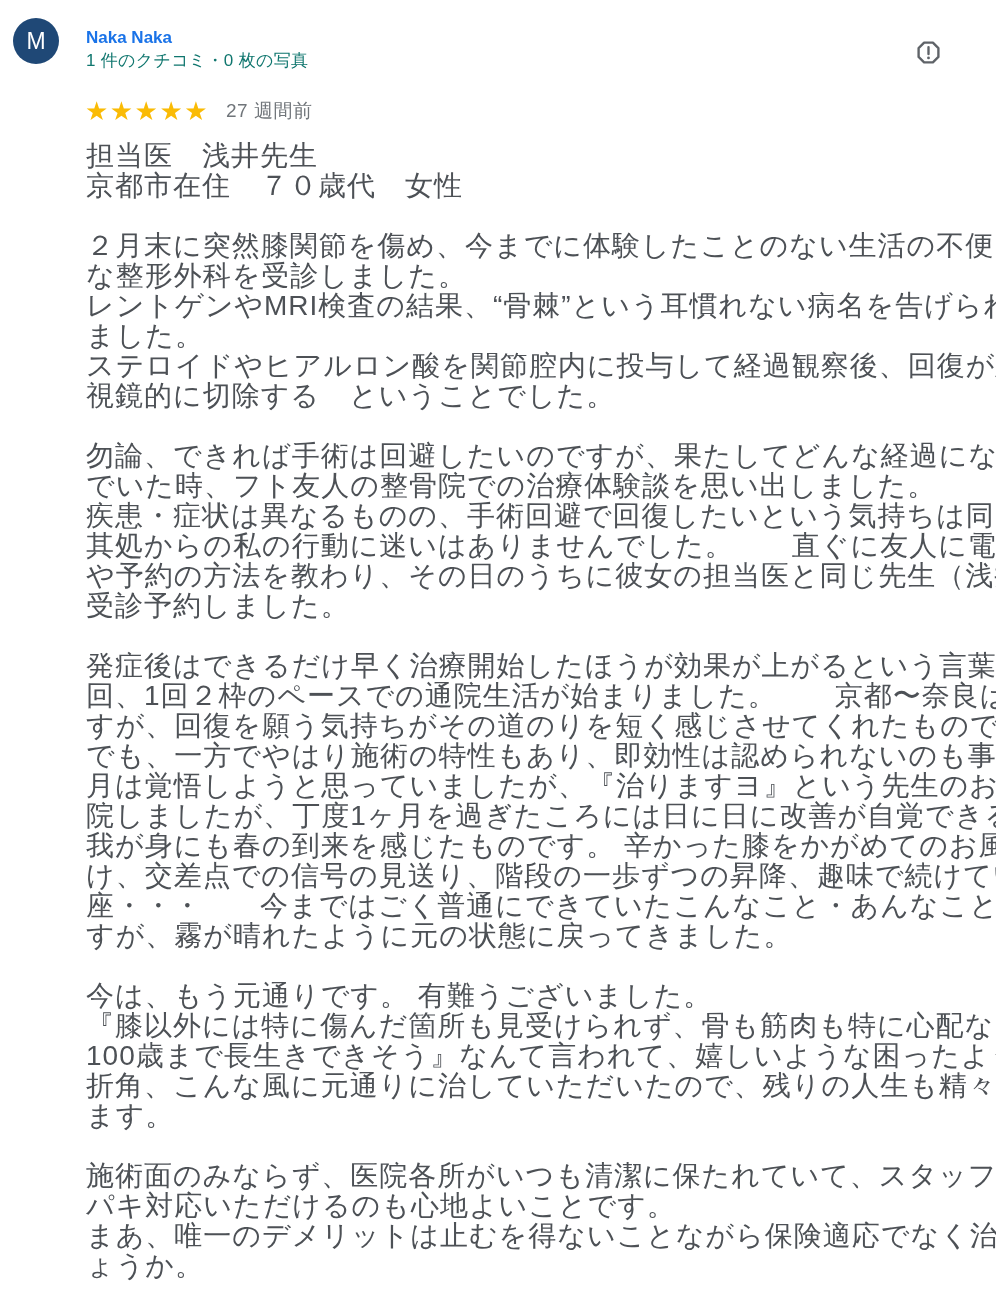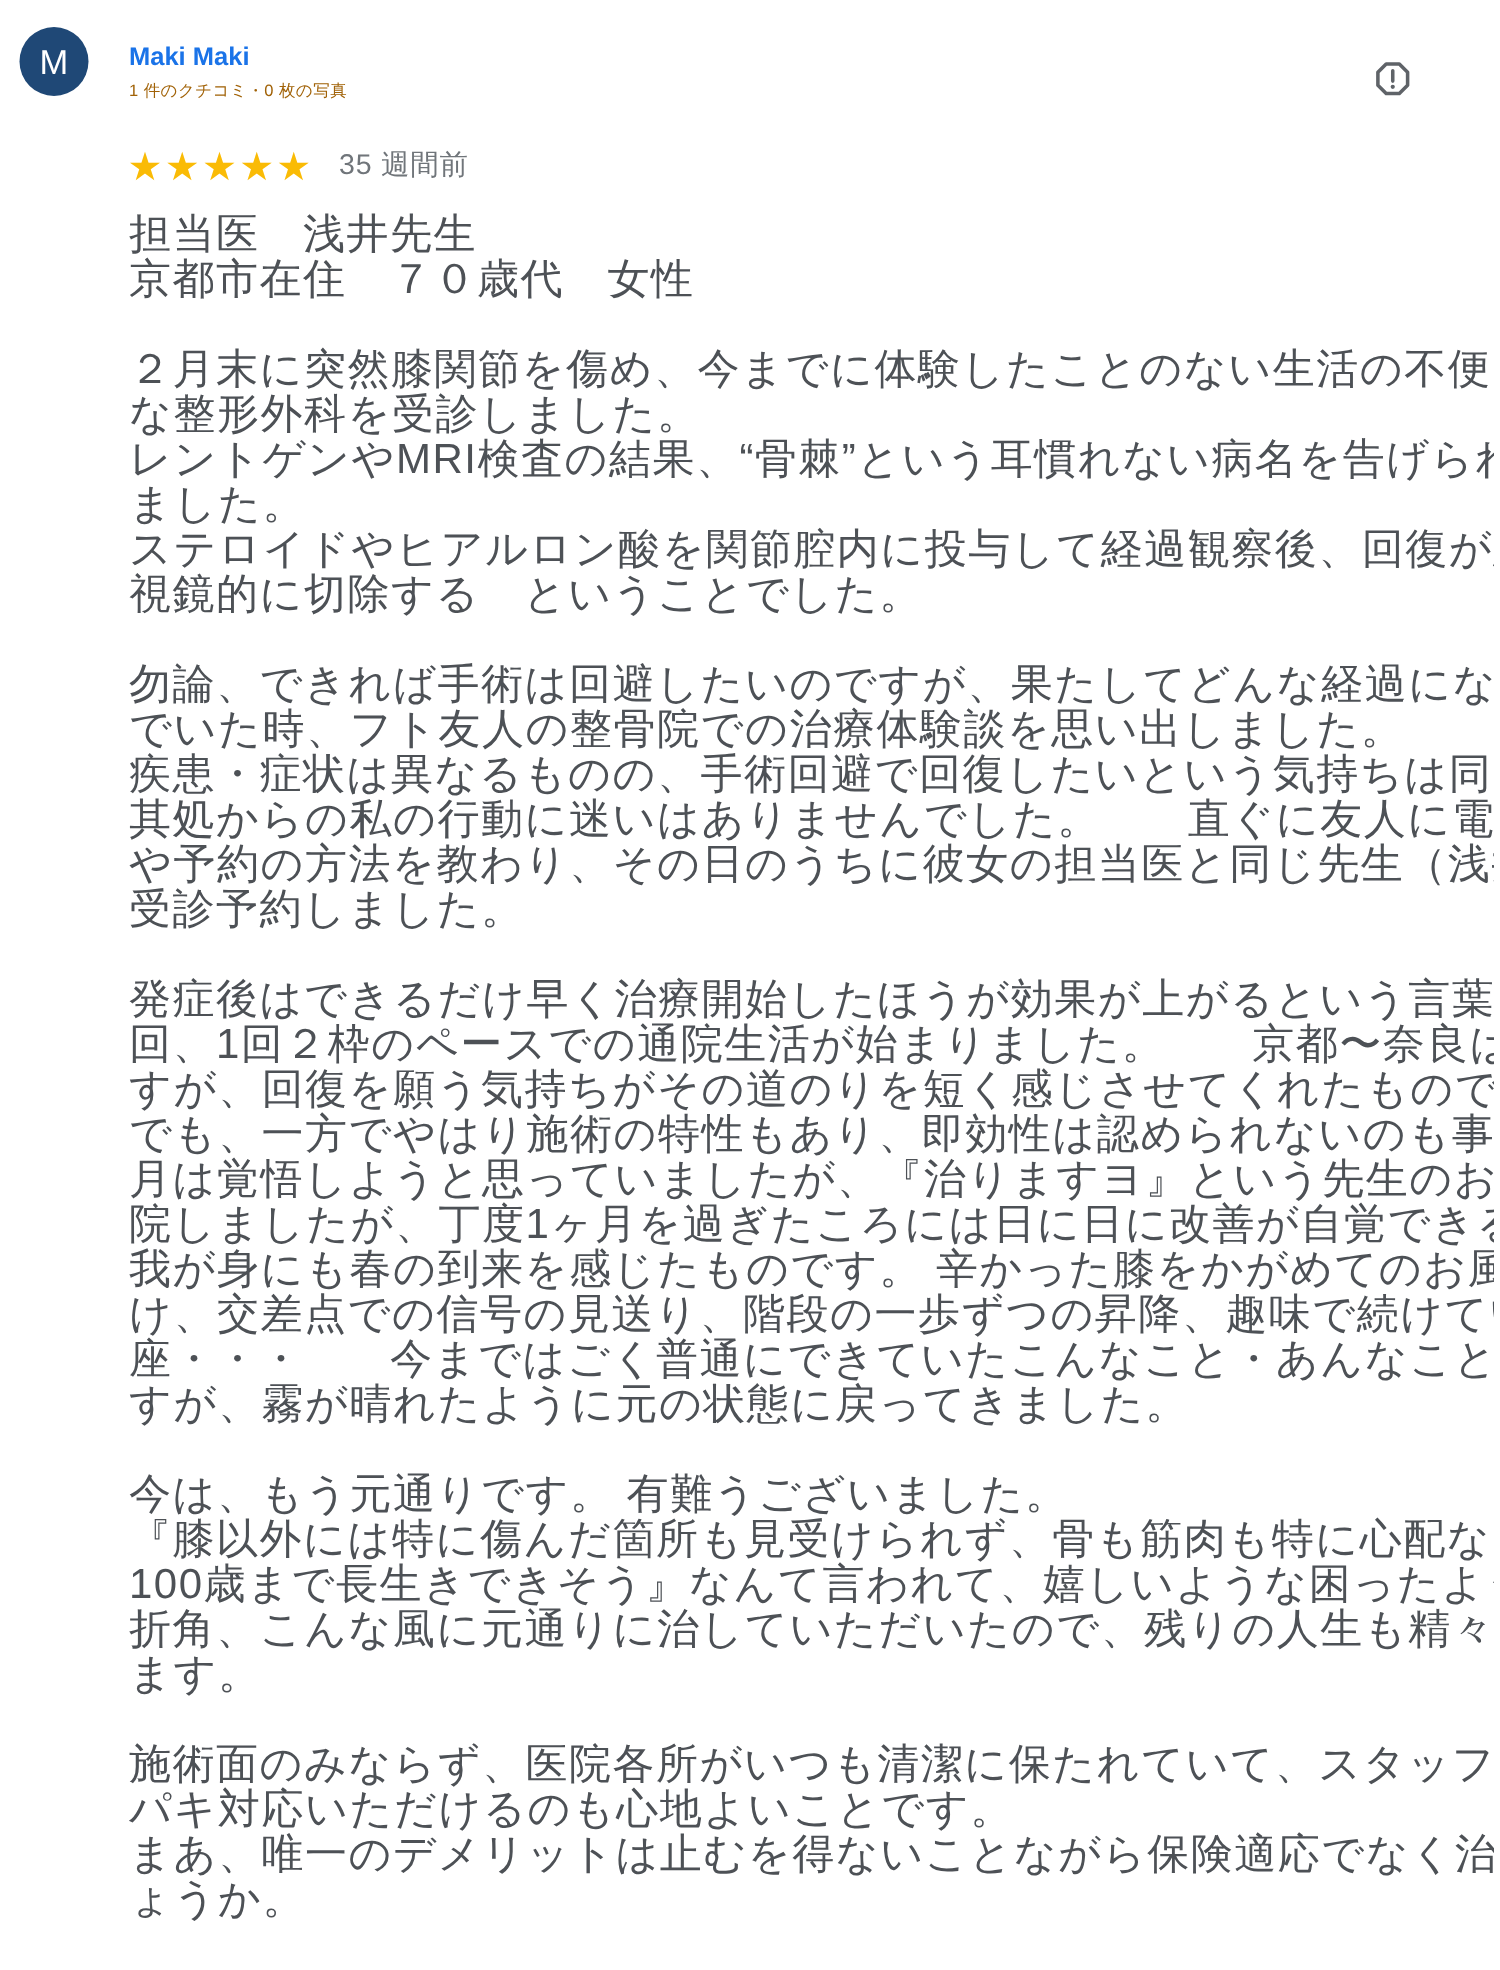--- a/index.html
+++ b/index.html
@@ -39,22 +39,22 @@
     font-size: 17px;
     font-weight: 700;
     color: #1a73e8;
     line-height: 18px;
     cursor: pointer;
   }
   .author-meta {
     position: absolute;
     left: 86px;
     top: 52px;
-    font-size: 11px;
-    color: #a16207;
+    font-size: 17px;
+    color: #0f766e;
     line-height: 18px;
     letter-spacing: 0.3px;
   }
   .report-btn {
     position: absolute;
     left: 912px;
     top: 36px;
     width: 32px;
     height: 32px;
     border: none;
@@ -108,35 +108,35 @@
 </style>
 </head>
 <body>
 
 <div class="review-card">
 
   <div class="avatar">
     <span>M</span>
   </div>
 
-  <div class="author-name">Maki Maki</div>
+  <div class="author-name">Naka Naka</div>
 
   <div class="author-meta">1 件のクチコミ・0 枚の写真</div>
 
   <button class="report-btn">
     <svg viewBox="0 0 24 24" fill="none" xmlns="http://www.w3.org/2000/svg">
       <path d="M8.1 3.2 H15.9 L20.8 8.1 V15.9 L15.9 20.8 H8.1 L3.2 15.9 V8.1 Z" stroke="#5f6368" stroke-width="2.1" stroke-linejoin="round" fill="none"></path>
       <line x1="12" y1="7.2" x2="12" y2="13.4" stroke="#5f6368" stroke-width="2.1" stroke-linecap="round"></line>
       <circle cx="12" cy="16.8" r="1.25" fill="#5f6368"></circle>
     </svg>
   </button>
 
   <div class="rating-row">
     <span class="stars">★★★★★</span>
-    <span class="review-date">35 週間前</span>
+    <span class="review-date">27 週間前</span>
   </div>
 
   <div class="review-text">担当医　浅井先生
 京都市在住　７０歳代　女性
 
 ２月末に突然膝関節を傷め、今までに体験したことのない生活の不便さを感じ、地元で高名
 な整形外科を受診しました。
 レントゲンやMRI検査の結果、“骨棘”という耳慣れない病名を告げられ、治療方針を伝えられ
 ました。
 ステロイドやヒアルロン酸を関節腔内に投与して経過観察後、回復が思わしくなければ、内

